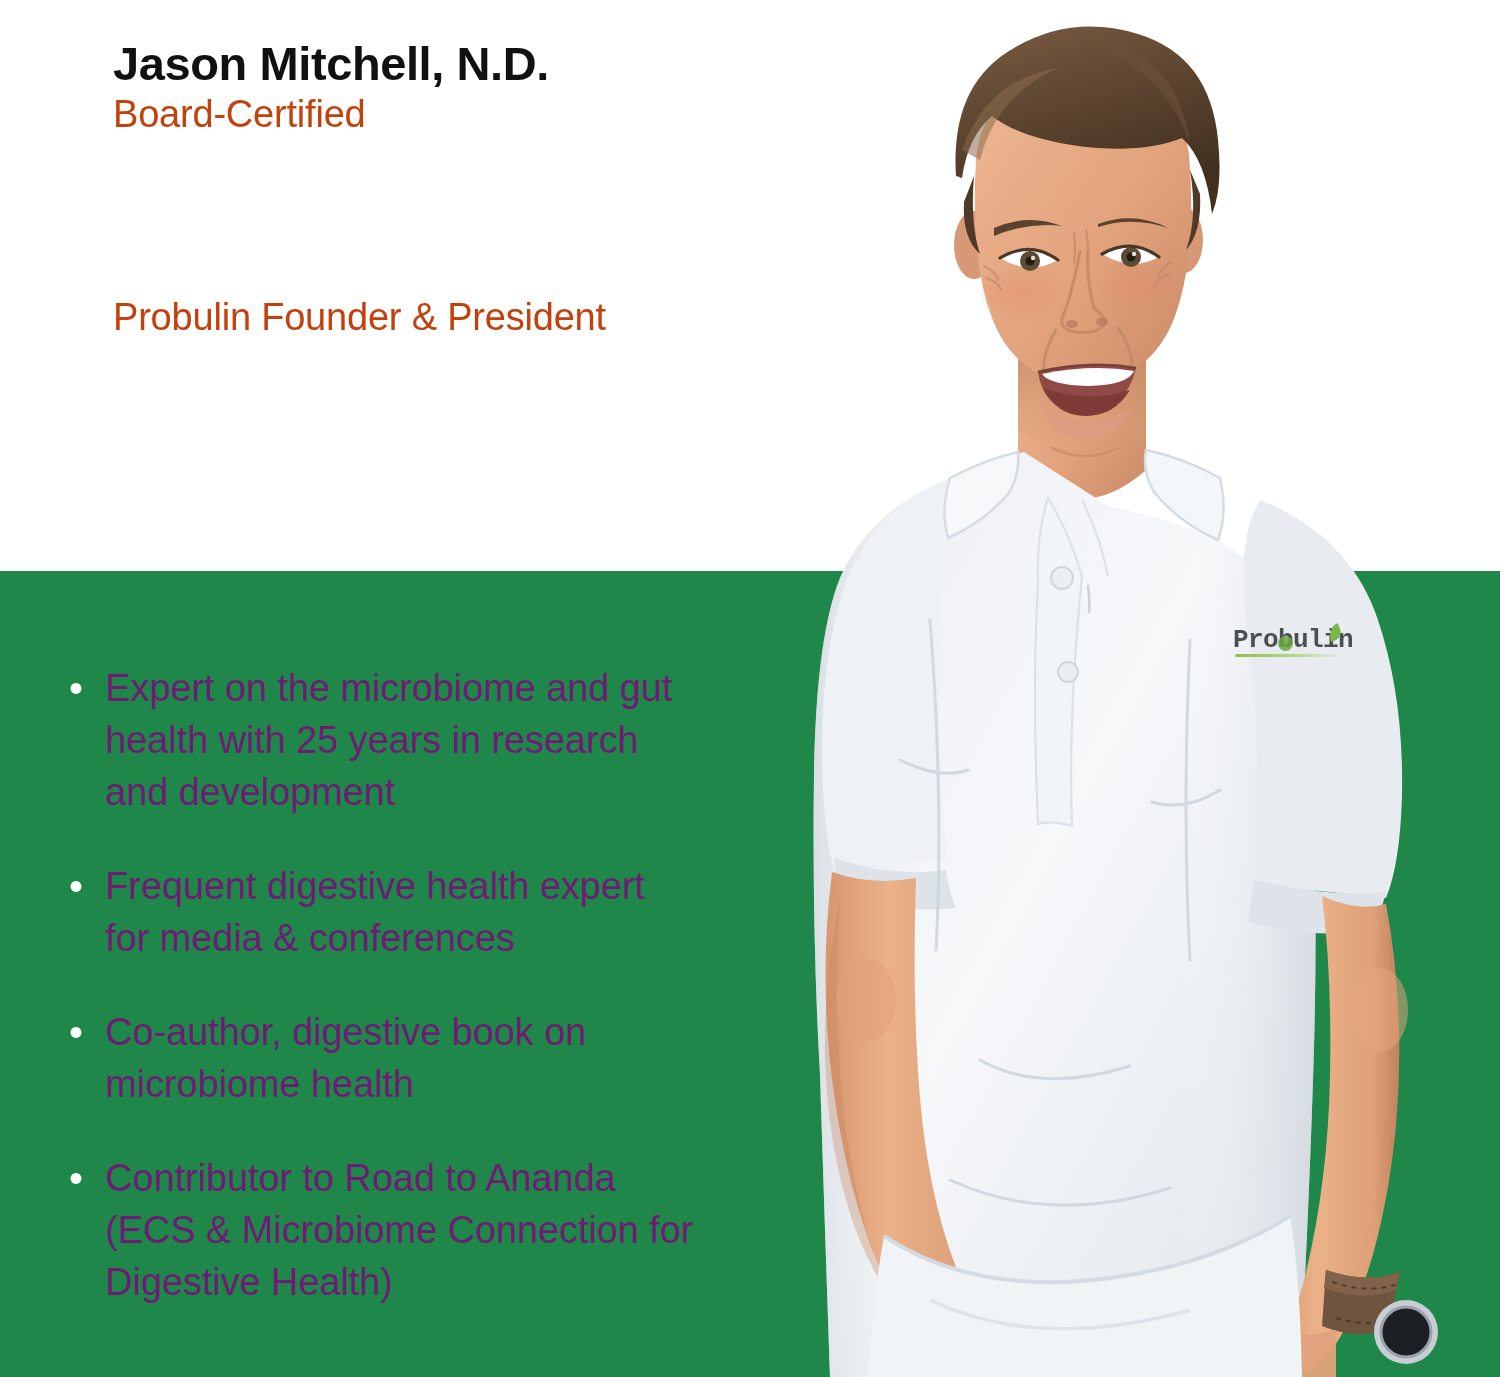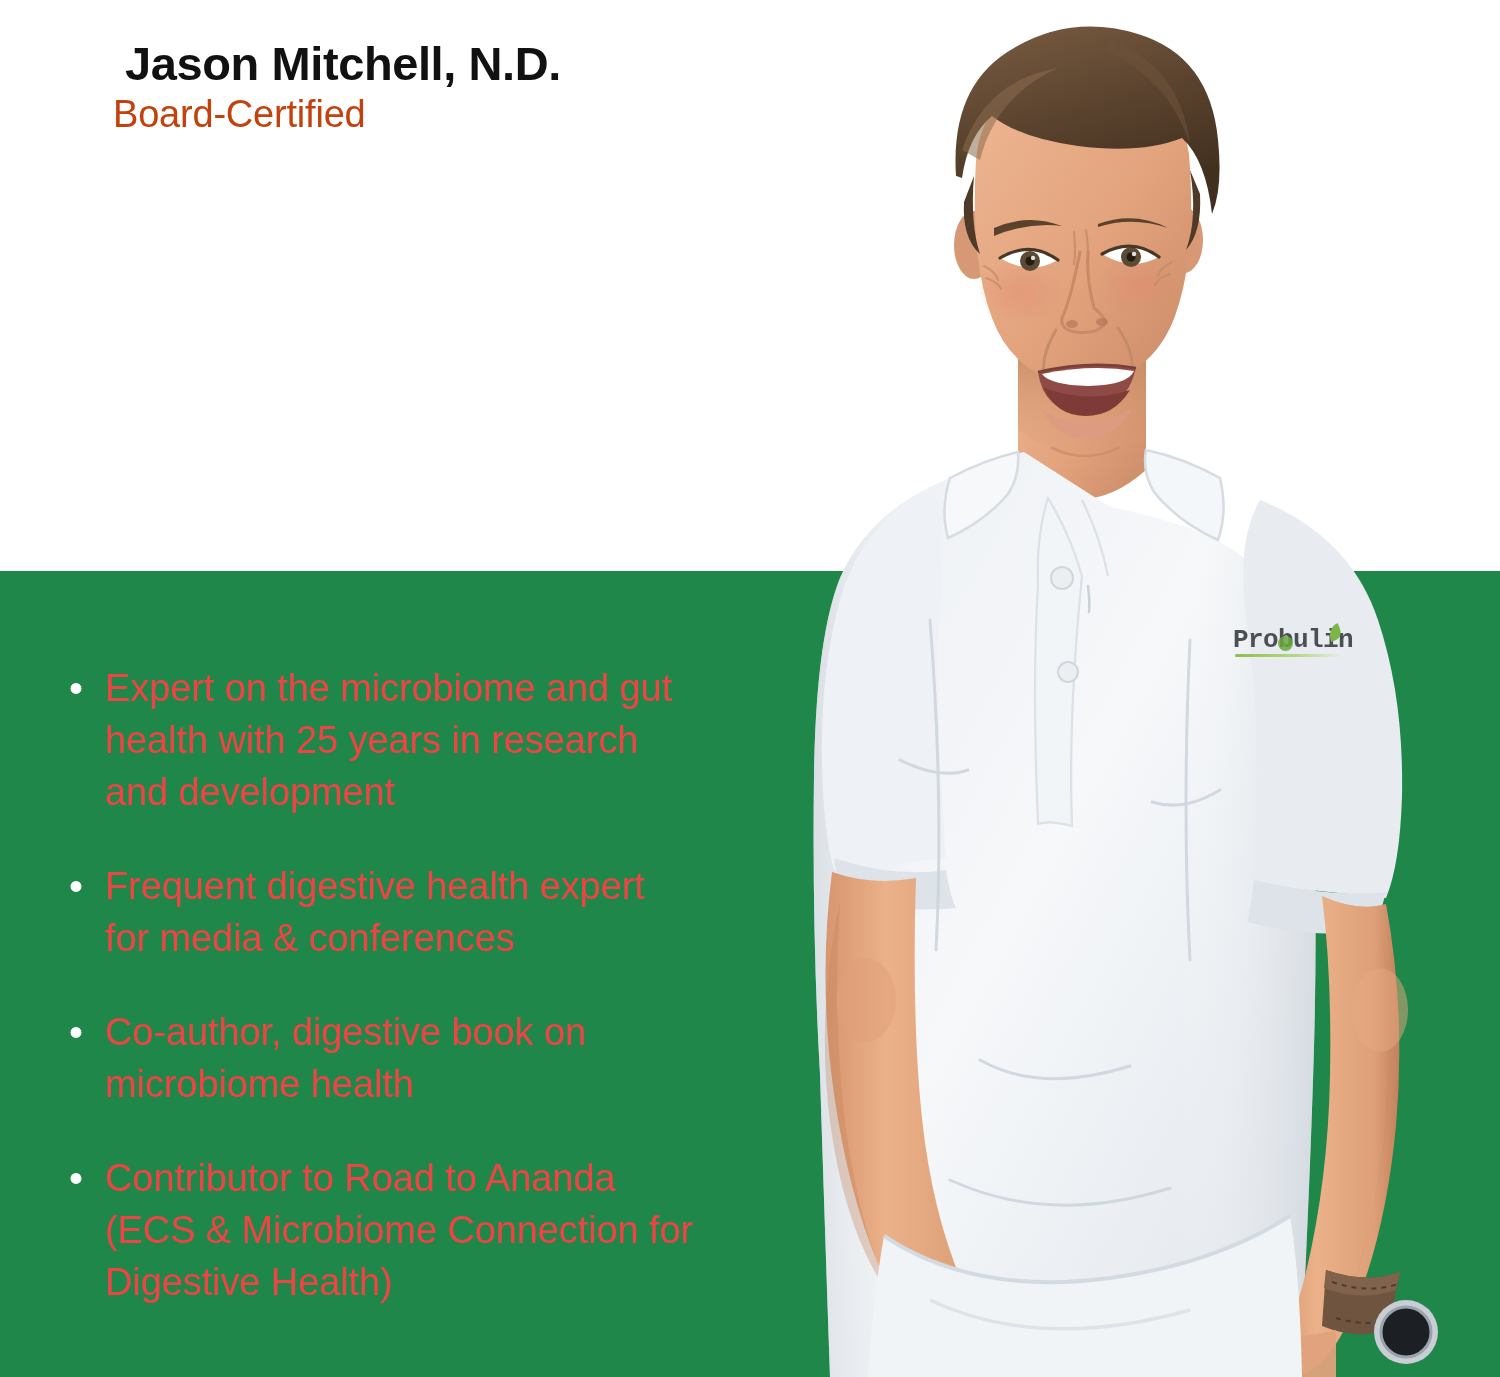--- a/index.html
+++ b/index.html
@@ -36,21 +36,20 @@
     width: 800px;
   }
   .hdr-name {
     font-family: "Liberation Sans", sans-serif;
     font-size: 47px;
     font-weight: 700;
     letter-spacing: -0.4px;
     color: #111111;
     line-height: 1.12;
     white-space: nowrap;
-    margin-left: 12px;
   }
   .hdr-line {
     font-family: "Liberation Sans", sans-serif;
     font-size: 38px;
     font-weight: 300;
     letter-spacing: -0.2px;
     color: #c2410c;
     line-height: 1.26;
     white-space: nowrap;
   }
@@ -84,21 +83,21 @@
     padding-left: 6px;
     box-sizing: border-box;
     font-weight: 400;
   }
   .bullet-text {
     flex: 1 1 auto;
     font-family: "Liberation Sans", sans-serif;
     font-size: 38px;
     font-weight: 300;
     letter-spacing: -0.1px;
-    color: #ef4444;
+    color: #701a75;
     line-height: 1.37;
     white-space: pre-line;
   }
 
   
   #photo {
     position: absolute;
     left: 780px;
     top: 0;
     width: 720px;
@@ -393,20 +392,21 @@
     <div class="logo-leaf"></div>
     <div class="logo-underline"></div>
   </div>
 
   <div id="header-block">
     <div class="hdr-name">Jason Mitchell, N.D.</div>
     <div class="hdr-line">Board-Certified</div>
   </div>
 
   <div id="role-block">
+    <div class="hdr-line">Probulin Founder &amp; President</div>
   </div>
 
   <div id="bullets">
 
     <div class="bullet-row">
       <div class="bullet-dot">•</div>
       <div class="bullet-text">Expert on the microbiome and gut
 health with 25 years in research
 and development</div>
     </div>

